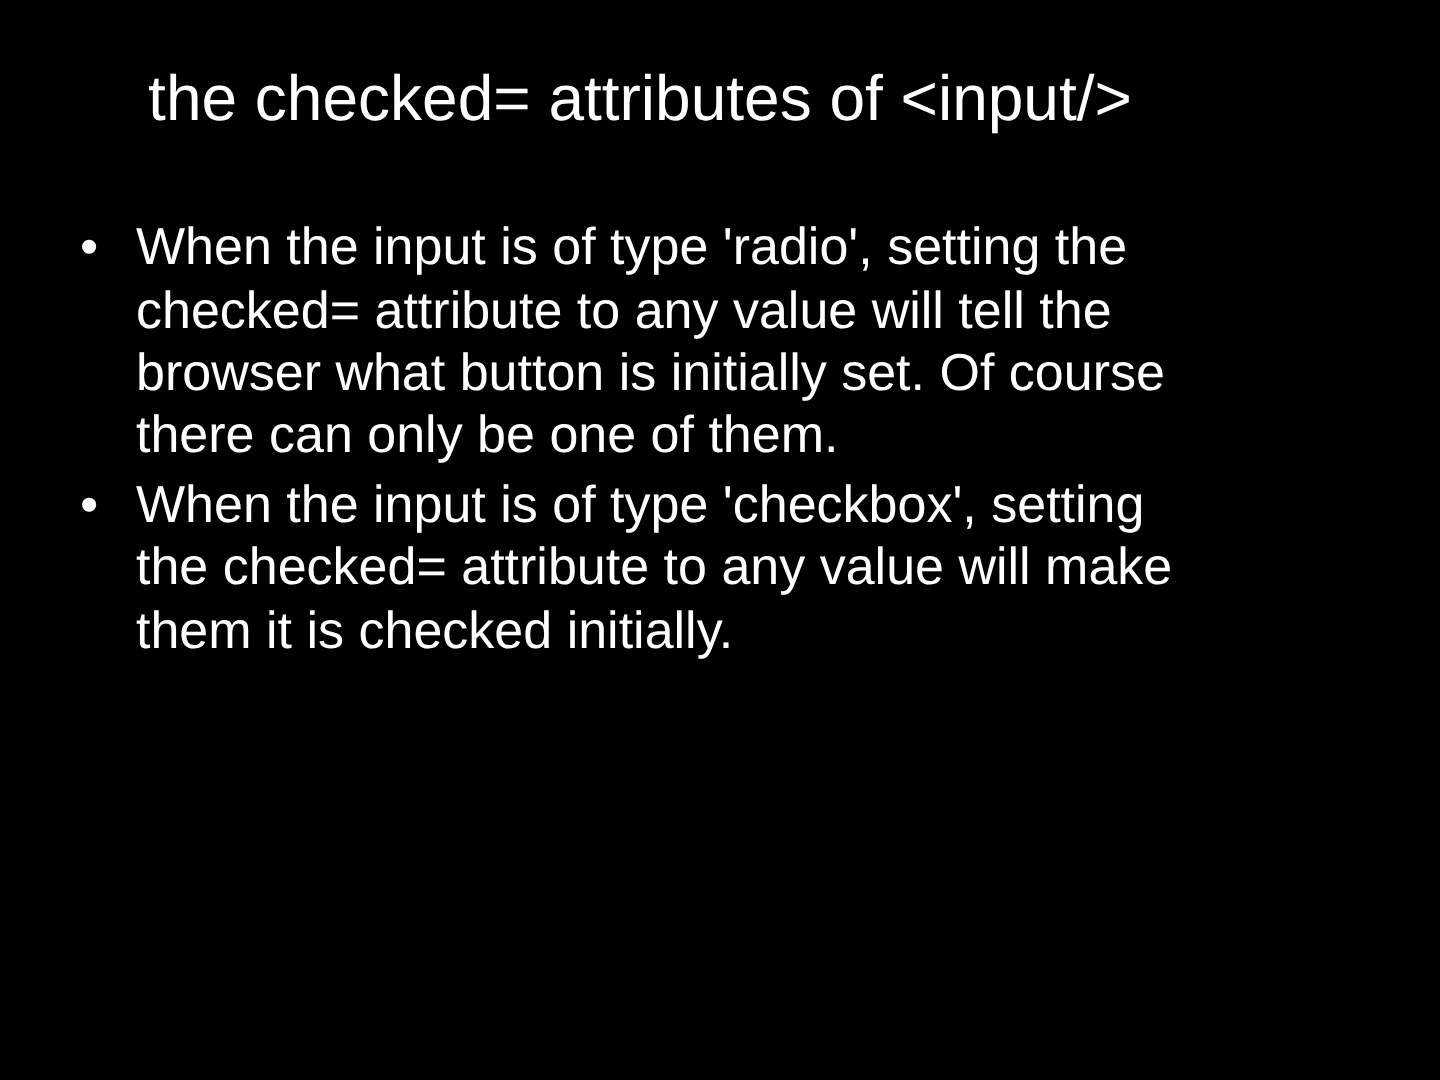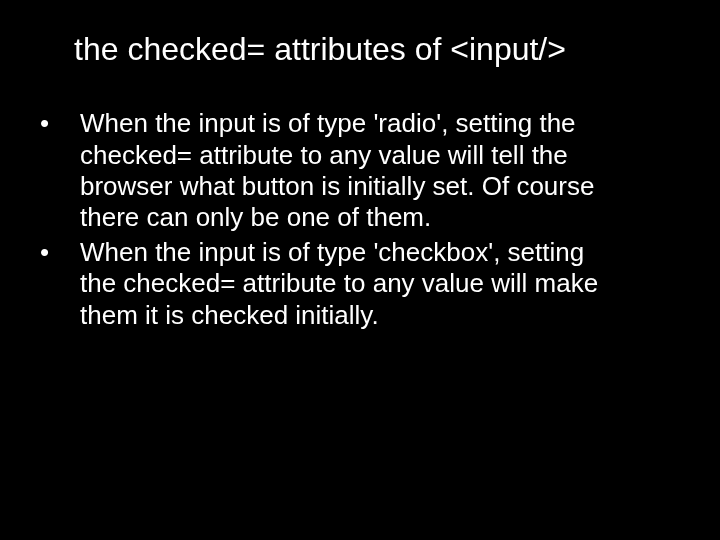--- a/index.html
+++ b/index.html
@@ -37,21 +37,20 @@
     margin-bottom: 4px;
   }
   .bullet-marker {
     flex: 0 0 auto;
     width: 28px;
     font-size: 26px;
     line-height: 1.2;
   }
   .bullet-text {
     flex: 1 1 auto;
-    margin-left: 12px;
   }
 </style>
 </head>
 <body>
 
 <div class="slide">
   <h1 class="title">the checked= attributes of &lt;input/&gt;</h1>
   <div class="body">
     <div class="bullet">
       <div class="bullet-marker">•</div>

